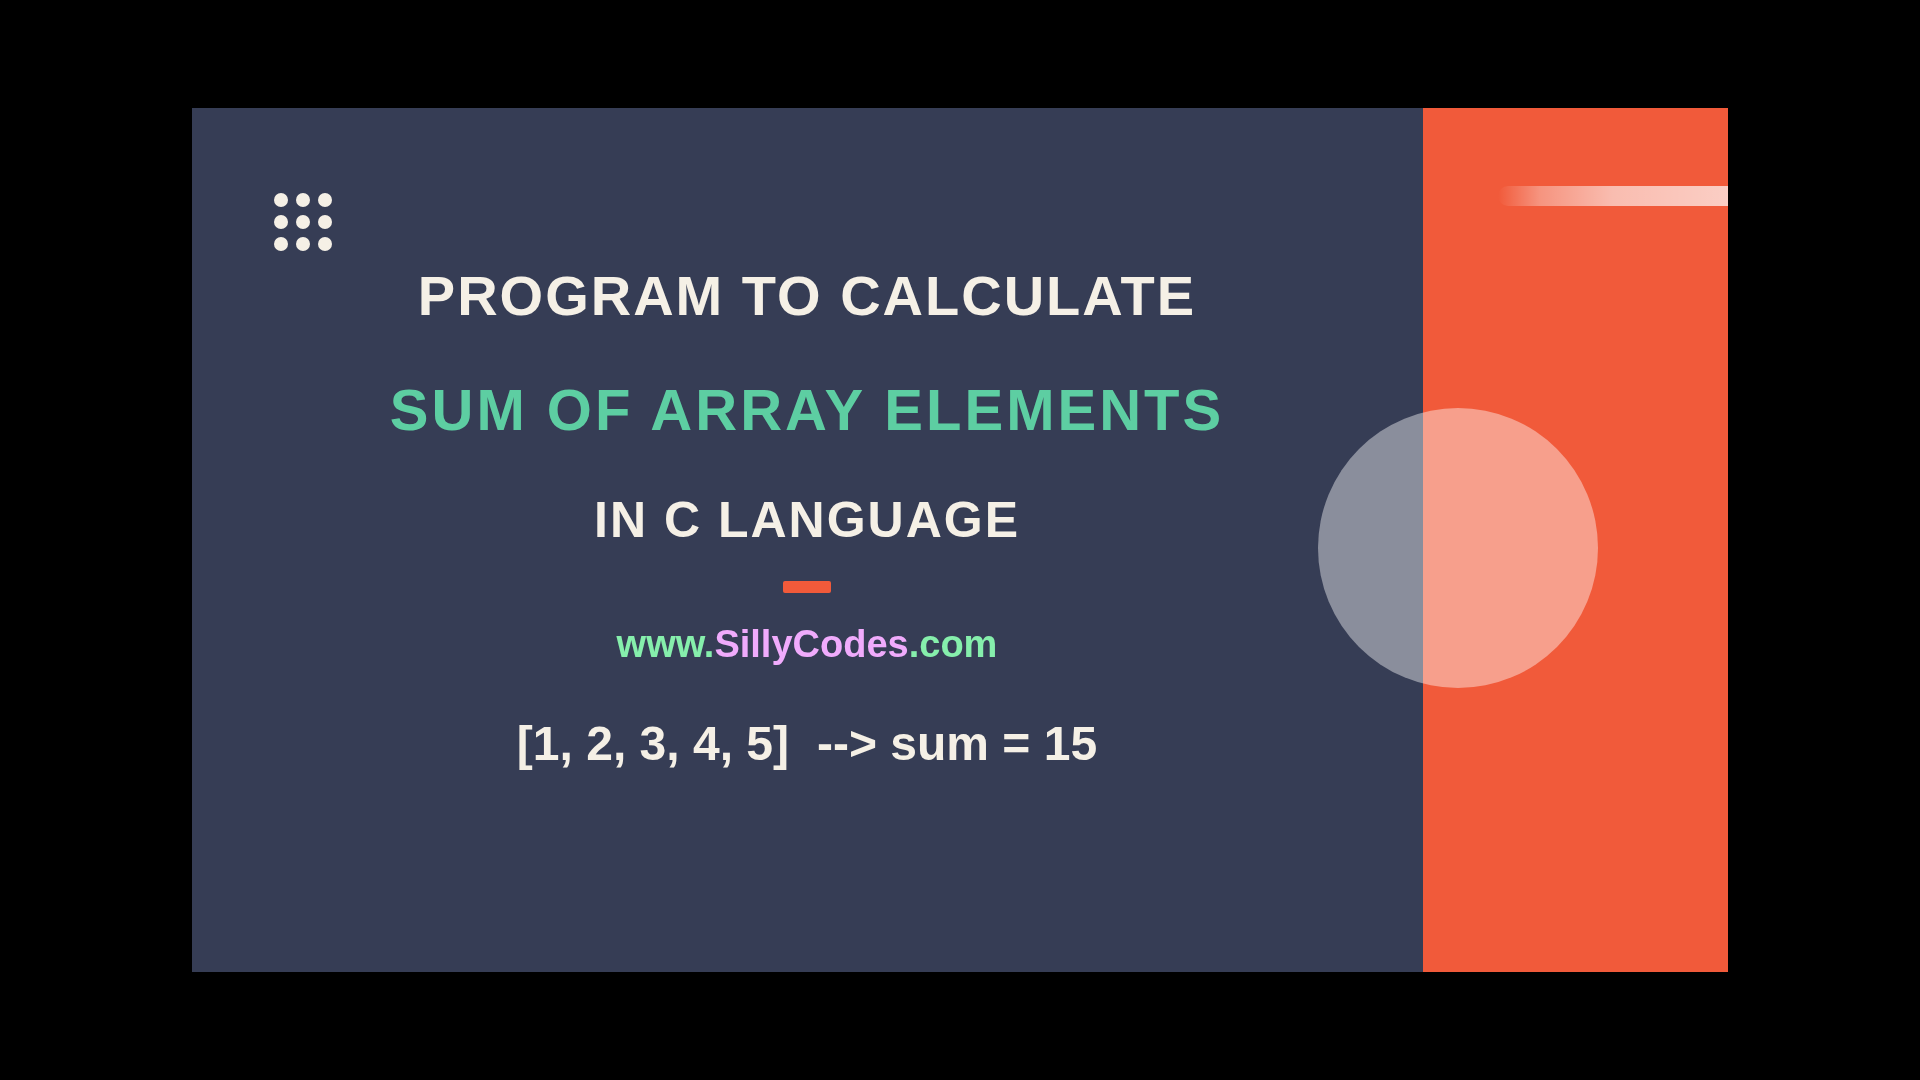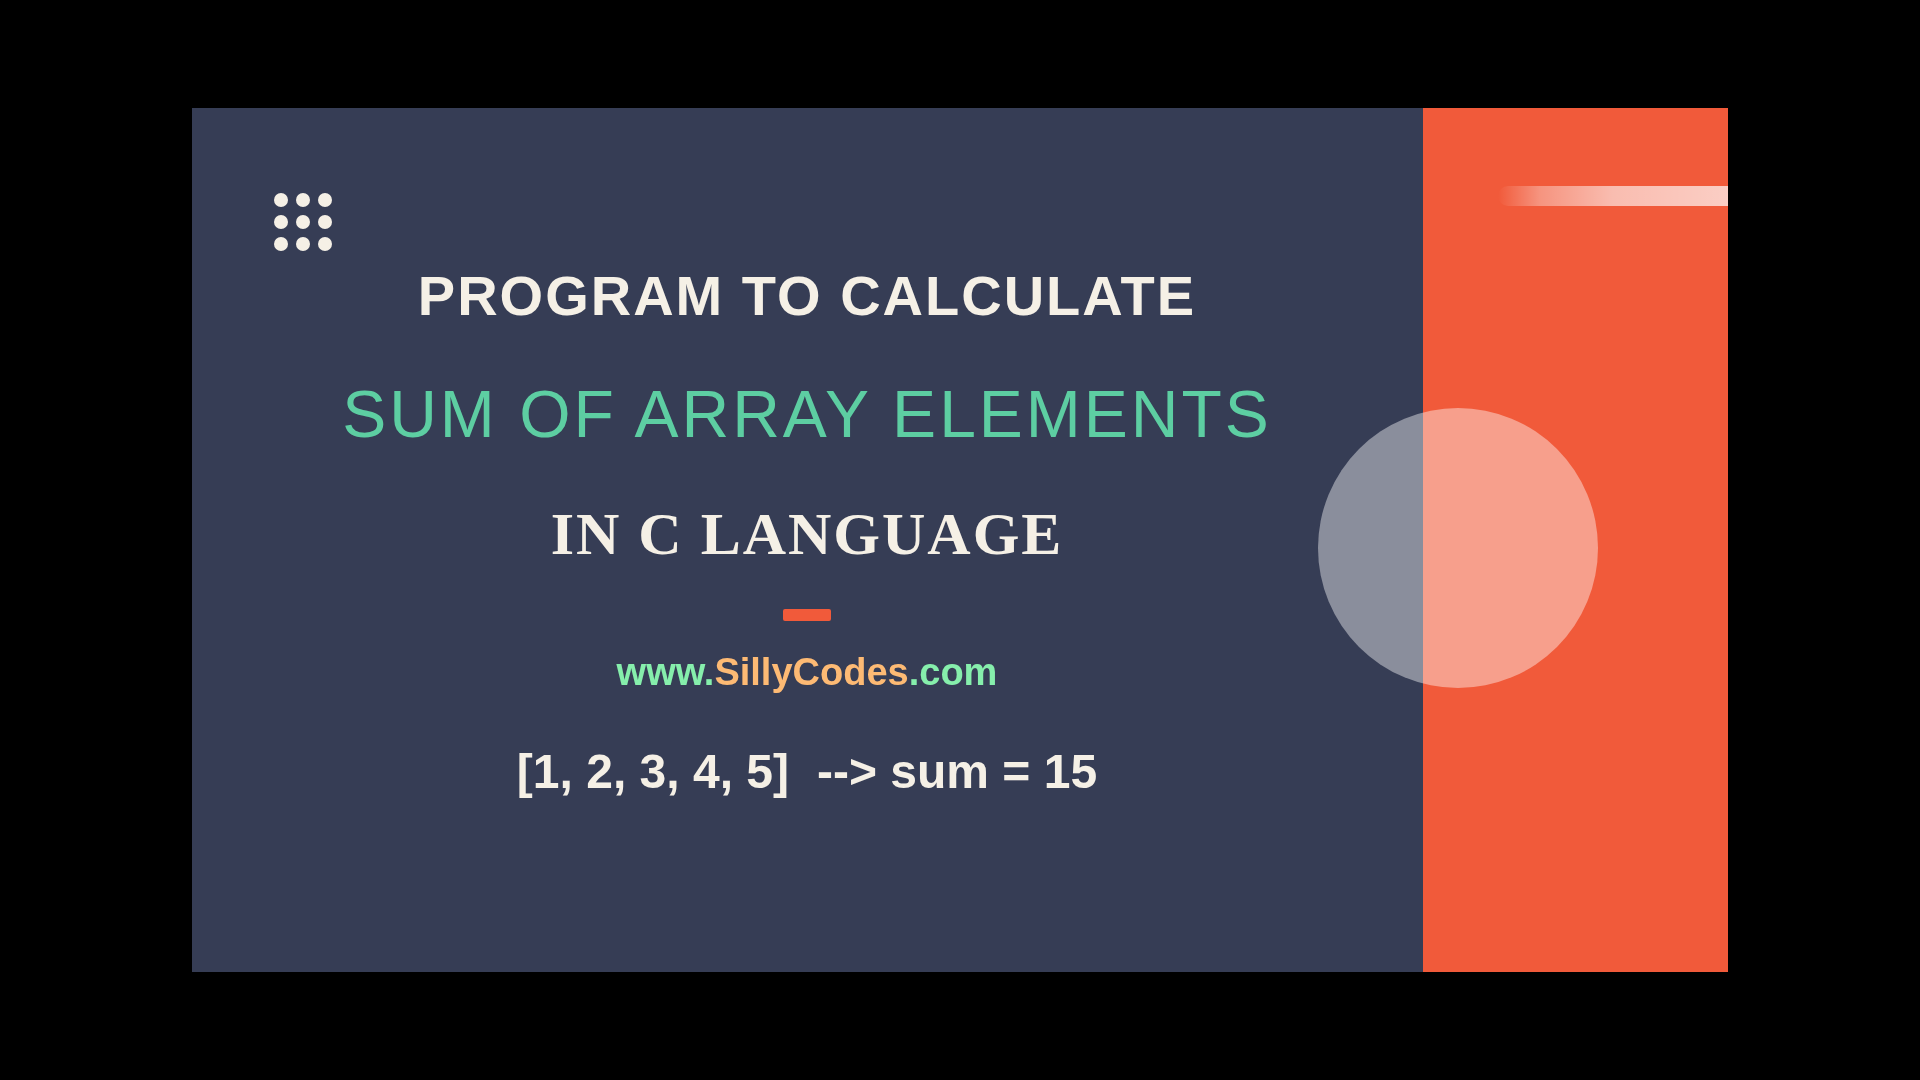--- a/index.html
+++ b/index.html
@@ -88,36 +88,36 @@
       font-weight: 900;
       font-size: 56px;
       color: #f5f0e6;
       letter-spacing: 2px;
       text-transform: uppercase;
       margin-bottom: 48px;
     }
     
     .heading-main {
       font-family: Impact, 'Arial Black', sans-serif;
-      font-weight: 400;
-      font-size: 66px;
+      font-weight: 700;
+      font-size: 58px;
       color: #5dcea2;
       letter-spacing: 3px;
       text-transform: uppercase;
       margin-bottom: 48px;
     }
     
     .heading-2 {
-      font-family: Liberation Serif, serif;
+      font-family: Liberation Sans, sans-serif;
       font-weight: 900;
-      font-size: 60px;
+      font-size: 50px;
       color: #f5f0e6;
       letter-spacing: 2px;
       text-transform: uppercase;
-      margin-bottom: 40px;
+      margin-bottom: 32px;
     }
     
     .divider {
       width: 48px;
       height: 12px;
       background: #f15a3a;
       margin-bottom: 30px;
       border-radius: 2px;
     }
     
@@ -126,21 +126,21 @@
       font-weight: 900;
       font-size: 38px;
       margin-bottom: 50px;
     }
     
     .url-white {
       color: #86efac;
     }
     
     .url-orange {
-      color: #fdba74;
+      color: #f0abfc;
     }
     
     .example-line {
       font-family: 'Arial Black', Arial, sans-serif;
       font-weight: 800;
       font-size: 48px;
       color: #f5f0e6;
     }
     
     .example-gap {

